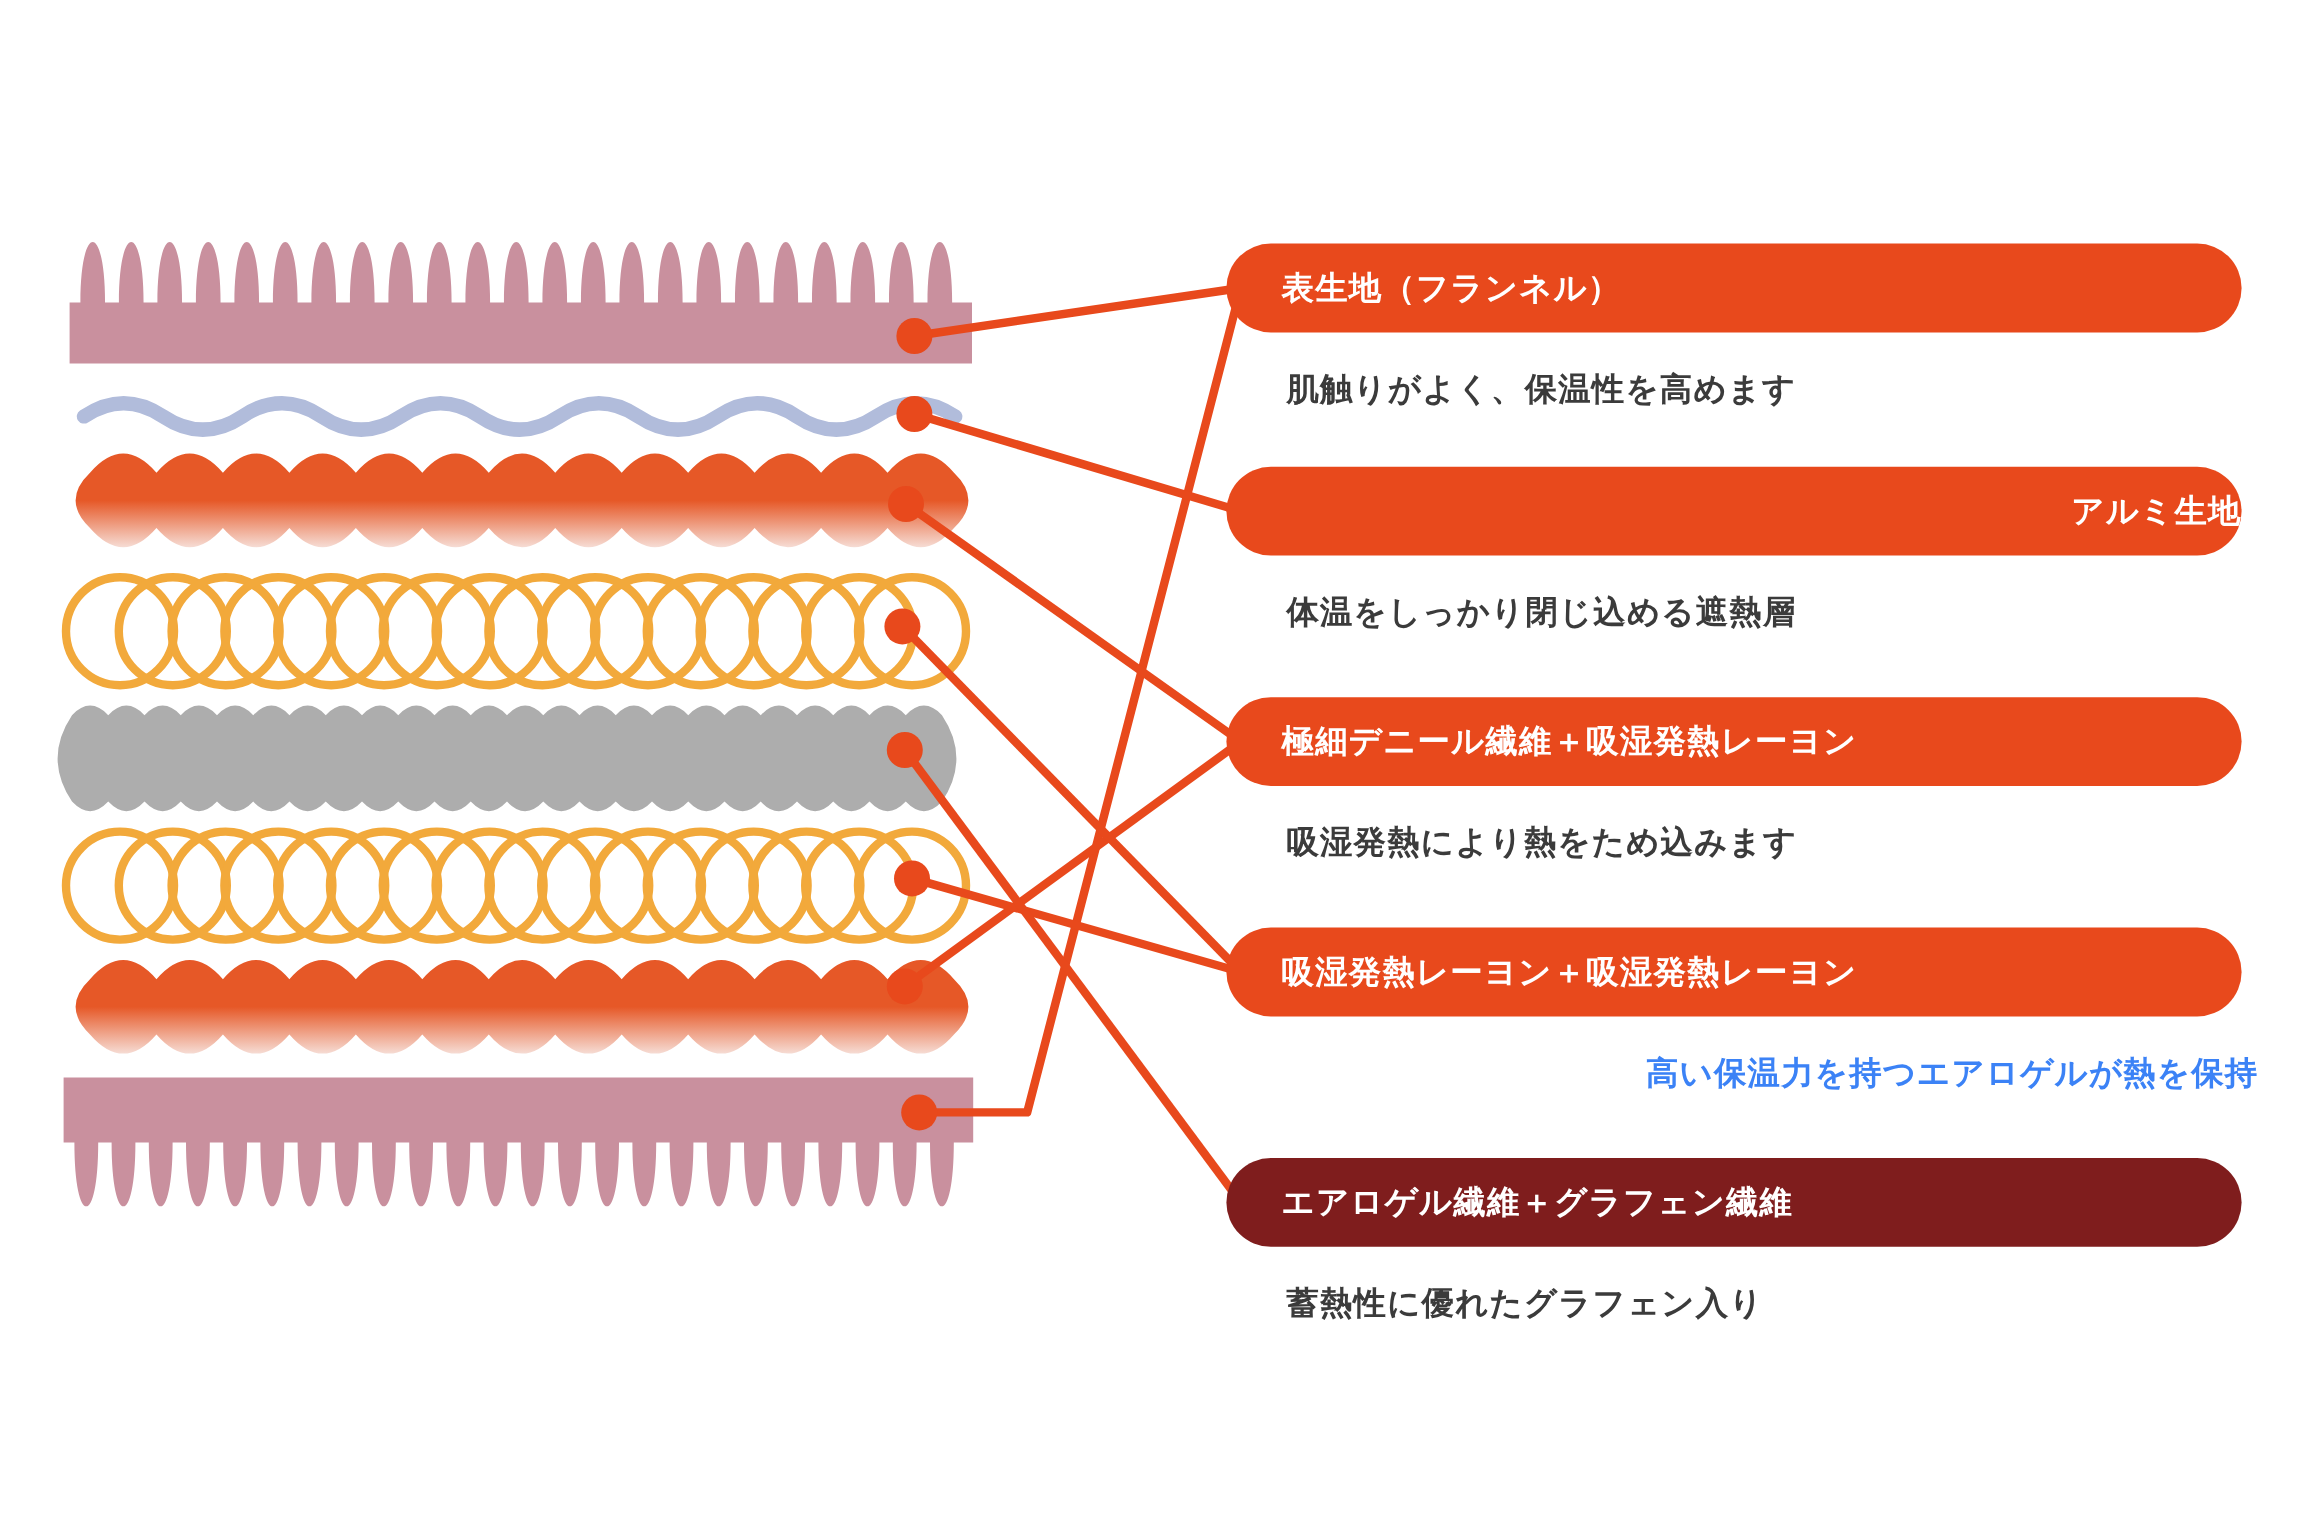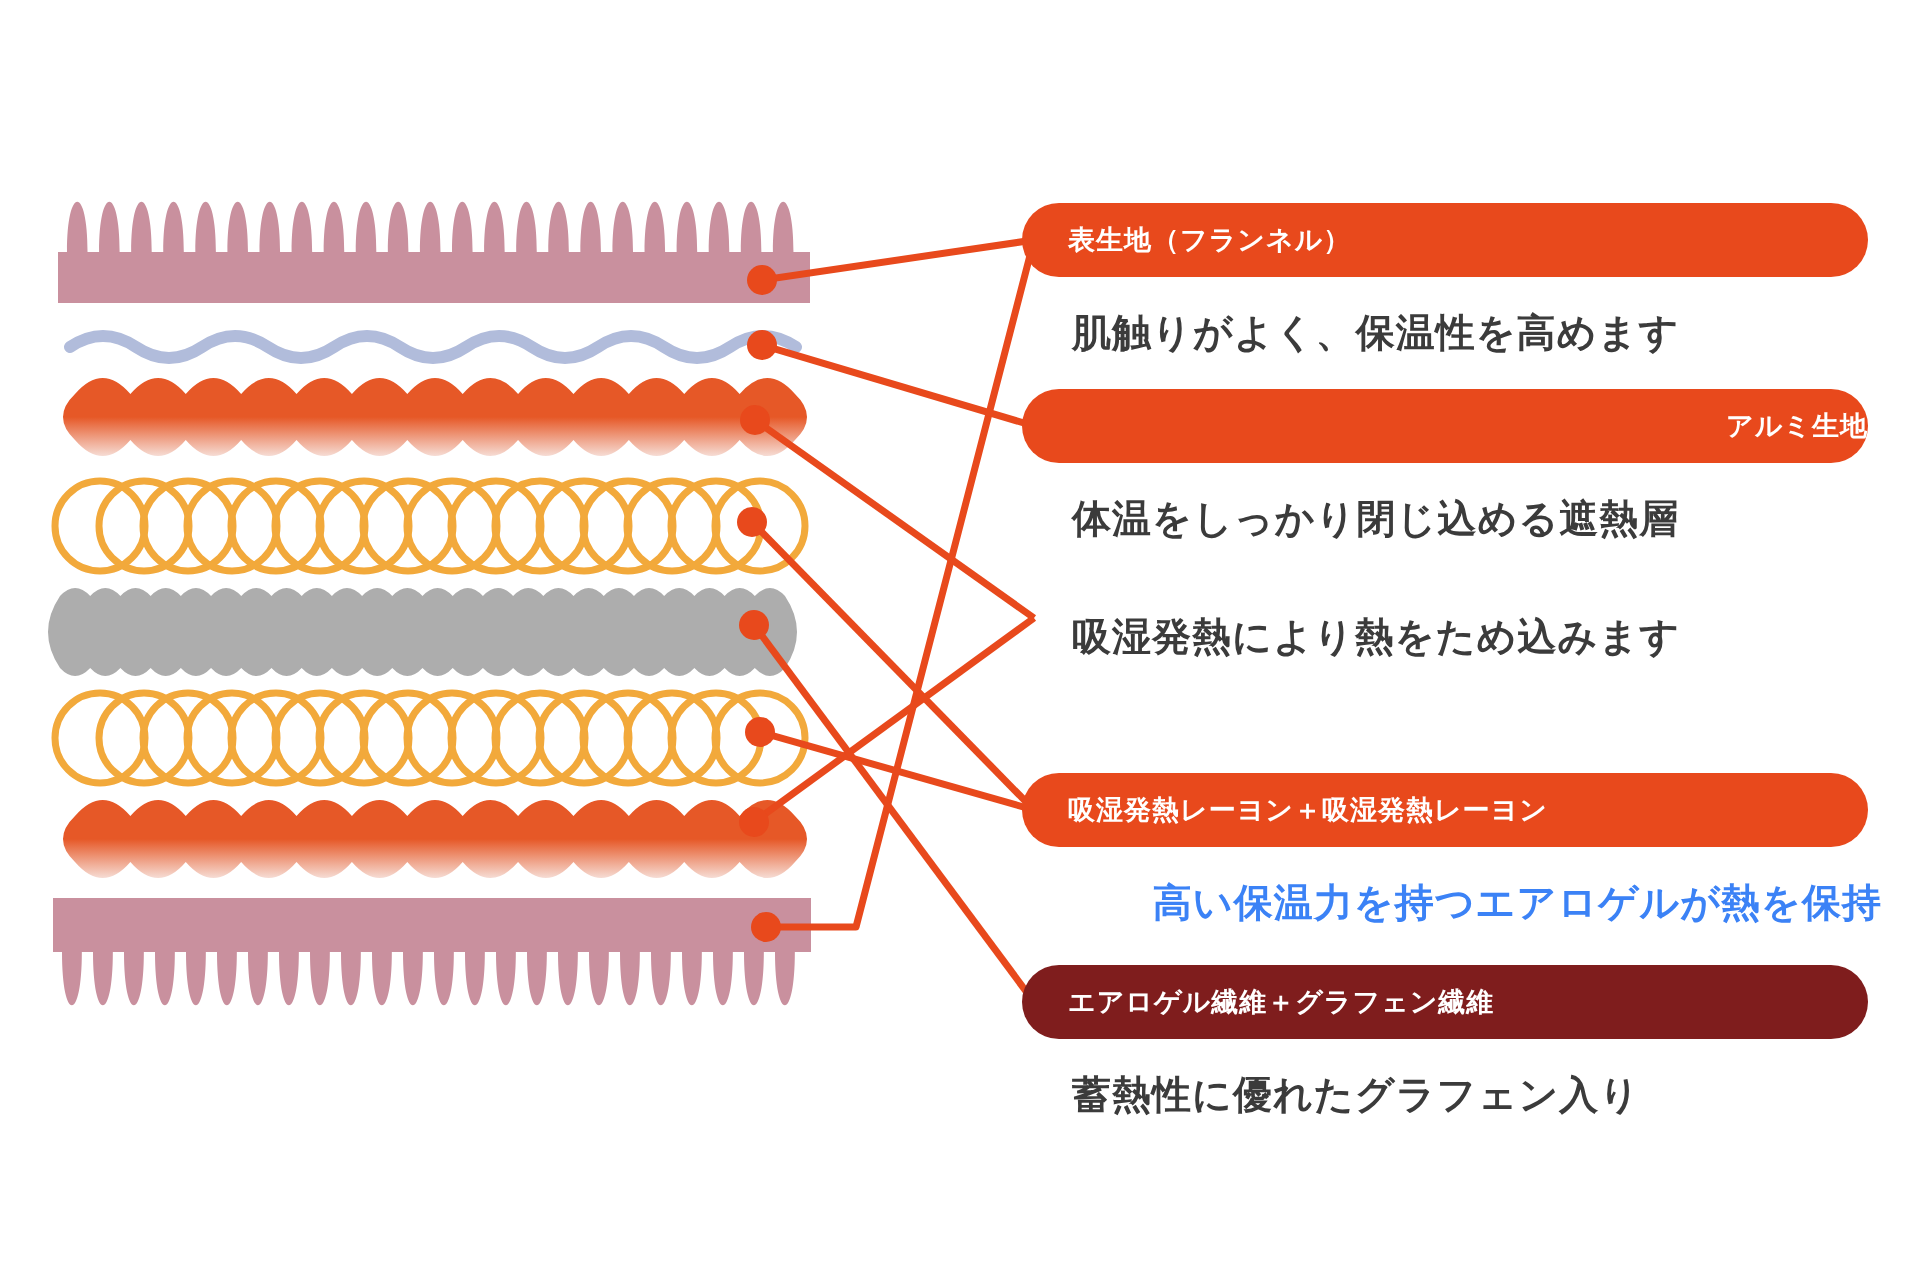--- a/index.html
+++ b/index.html
@@ -3,21 +3,21 @@
 <meta charset="utf-8">
 <style>
   html,body{margin:0;padding:0;background:#ffffff;}
   #stage{position:relative;width:1920px;height:1280px;background:#ffffff;overflow:hidden;
          font-family:"Liberation Sans","DejaVu Sans",sans-serif;}
   #diagram-svg{position:absolute;left:0;top:0;}
   .label-block{position:absolute;left:1022px;width:860px;}
   .pill{width:846px;height:74px;border-radius:37px;color:#ffffff;
         font-size:27px;font-weight:bold;line-height:74px;padding-left:46px;
         box-sizing:border-box;letter-spacing:1px;white-space:nowrap;overflow:hidden;}
-  .desc{margin-top:29px;margin-left:50px;font-size:39px;font-weight:bold;
+  .desc{margin-top:29px;margin-left:50px;font-size:27px;font-weight:bold;
         letter-spacing:1px;white-space:nowrap;}
   .b0{top:203px}.b1{top:389px}.b2{top:581px}.b3{top:773px}.b4{top:965px}
 </style>
 </head>
 <body>
 
 <div id="stage">
 
   <svg id="diagram-svg" width="1920" height="1280" viewBox="0 0 1920 1280">
       <defs>
@@ -87,20 +87,21 @@
     <div class="pill" style="background: rgb(232, 73, 28); color: rgb(255, 255, 255);">表生地（フランネル）</div>
     <div class="desc" style="color: rgb(59, 59, 59);">肌触りがよく、保温性を高めます</div>
   </div>
 
   <div class="label-block b1">
     <div class="pill" style="background: rgb(232, 73, 28); color: rgb(255, 255, 255); text-align: right;">アルミ生地</div>
     <div class="desc" style="color: rgb(59, 59, 59);">体温をしっかり閉じ込める遮熱層</div>
   </div>
 
   <div class="label-block b2">
+    <div class="pill" style="background: rgb(232, 73, 28); color: rgb(255, 255, 255);">極細デニール繊維＋吸湿発熱レーヨン</div>
     <div class="desc" style="color: rgb(59, 59, 59);">吸湿発熱により熱をため込みます</div>
   </div>
 
   <div class="label-block b3">
     <div class="pill" style="background: rgb(232, 73, 28); color: rgb(255, 255, 255);">吸湿発熱レーヨン＋吸湿発熱レーヨン</div>
     <div class="desc" style="color: #3b82f6; text-align: right;">高い保温力を持つエアロゲルが熱を保持</div>
   </div>
 
   <div class="label-block b4">
     <div class="pill" style="background: #7f1d1d; color: rgb(255, 255, 255);">エアロゲル繊維＋グラフェン繊維</div>

